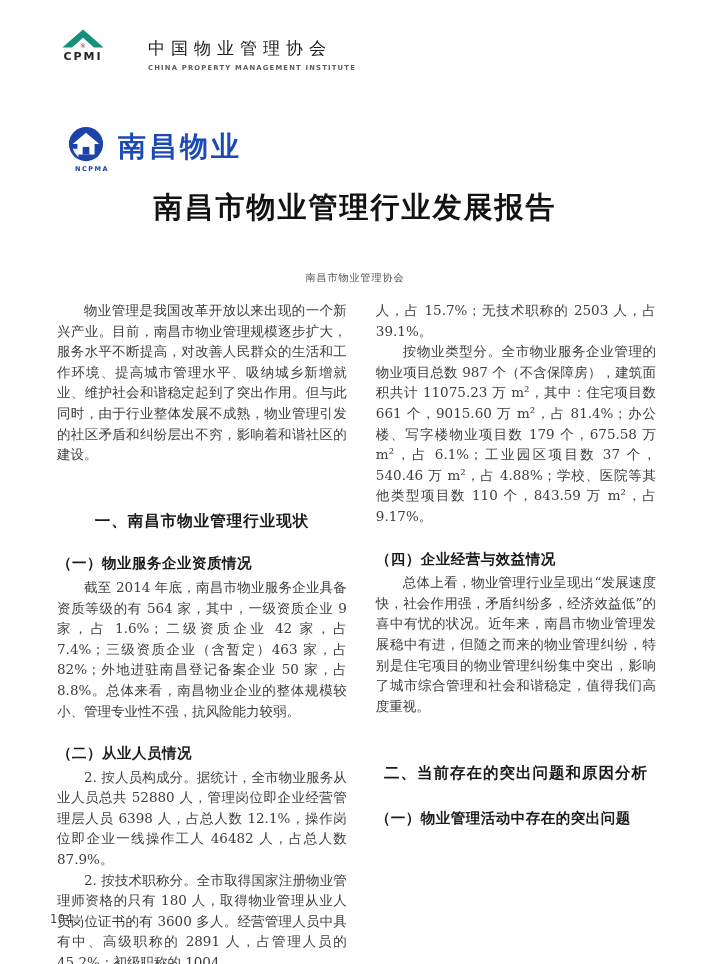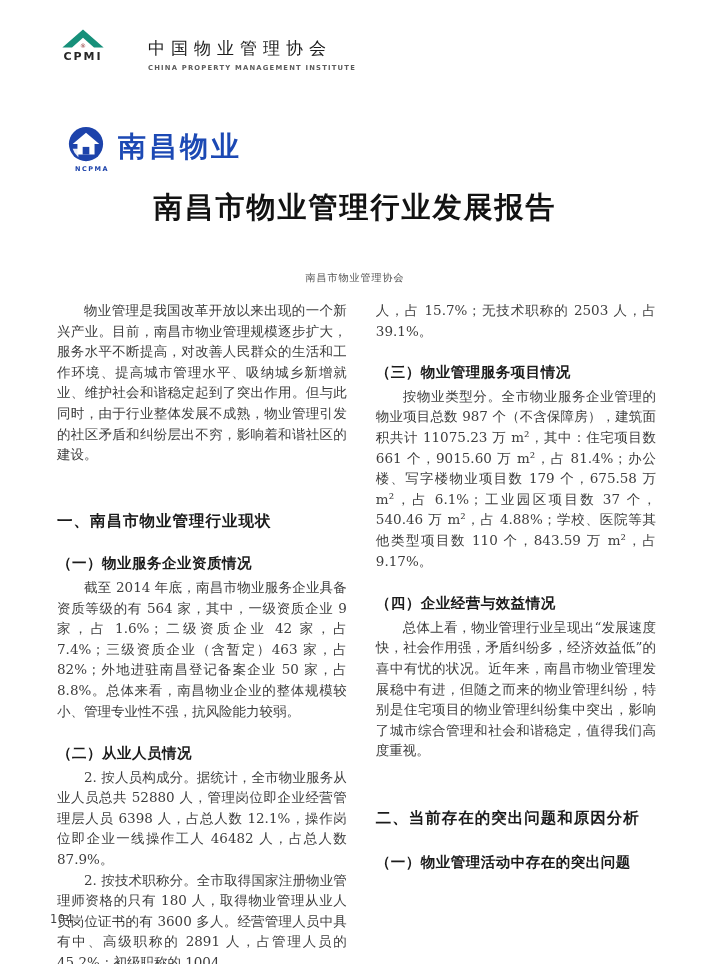--- a/index.html
+++ b/index.html
@@ -44,21 +44,21 @@
     font-size:10px;color:#525252;letter-spacing:1px;margin-top:40px;}
   
   .columns{position:absolute;top:300px;left:57px;width:599px;display:flex;gap:29px;}
   .col{font-size:13.5px;line-height:20.6px;text-align:justify;}
   .col-left{width:298px;}
   .col-right{width:288px;}
   .para{margin:0;text-indent:2em;}
   .para.no-indent{text-indent:0;}
   .sec{
     font-family:"DejaVu Sans","Liberation Sans",sans-serif;
-    font-size:15.5px;font-weight:bold;color:#1b1b1b;
+    font-size:15.5px;font-weight:bold;color:#1b1b1b;text-align:center;
     margin:46px 0 22px;letter-spacing:1px;text-indent:0;
   }
   .sec.sec2{margin:47px 0 24px;}
   .sub{
     font-family:"DejaVu Sans","Liberation Sans",sans-serif;
     font-size:14.5px;font-weight:bold;color:#1b1b1b;text-align:left;
     margin:16px 0 3px;letter-spacing:0.5px;text-indent:0;
   }
   .sub.first-right{margin-top:21px;}
   .sub.gap-top{margin-top:22px;}
@@ -109,21 +109,20 @@
       <h2 class="sec">一、南昌市物业管理行业现状</h2>
       <h3 class="sub">（一）物业服务企业资质情况</h3>
       <p class="para">截至 2014 年底，南昌市物业服务企业具备资质等级的有 564 家，其中，一级资质企业 9 家，占 1.6%；二级资质企业 42 家，占 7.4%；三级资质企业（含暂定）463 家，占 82%；外地进驻南昌登记备案企业 50 家，占 8.8%。总体来看，南昌物业企业的整体规模较小、管理专业性不强，抗风险能力较弱。</p>
       <h3 class="sub gap-top">（二）从业人员情况</h3>
       <p class="para">2. 按人员构成分。据统计，全市物业服务从业人员总共 52880 人，管理岗位即企业经营管理层人员 6398 人，占总人数 12.1%，操作岗位即企业一线操作工人 46482 人，占总人数 87.9%。</p>
       <p class="para">2. 按技术职称分。全市取得国家注册物业管理师资格的只有 180 人，取得物业管理从业人员岗位证书的有 3600 多人。经营管理人员中具有中、高级职称的 2891 人，占管理人员的 45.2%；初级职称的 1004</p>
     </div>
 
     <div class="col col-right">
       <p class="para no-indent">人，占 15.7%；无技术职称的 2503 人，占 39.1%。</p>
-      <h3 class="sub first-right">（三）物业管理服务项目情况</h3>
       <p class="para">按物业类型分。全市物业服务企业管理的物业项目总数 987 个（不含保障房），建筑面积共计 11075.23 万 m²，其中：住宅项目数 661 个，9015.60 万 m²，占 81.4%；办公楼、写字楼物业项目数 179 个，675.58 万 m²，占 6.1%；工业园区项目数 37 个，540.46 万 m²，占 4.88%；学校、医院等其他类型项目数 110 个，843.59 万 m²，占 9.17%。</p>
       <h3 class="sub gap-top">（四）企业经营与效益情况</h3>
       <p class="para">总体上看，物业管理行业呈现出“发展速度快，社会作用强，矛盾纠纷多，经济效益低”的喜中有忧的状况。近年来，南昌市物业管理发展稳中有进，但随之而来的物业管理纠纷，特别是住宅项目的物业管理纠纷集中突出，影响了城市综合管理和社会和谐稳定，值得我们高度重视。</p>
       <h2 class="sec sec2">二、当前存在的突出问题和原因分析</h2>
       <h3 class="sub">（一）物业管理活动中存在的突出问题</h3>
     </div>
 
   </div>
 
   <div class="pagenum">104</div>

